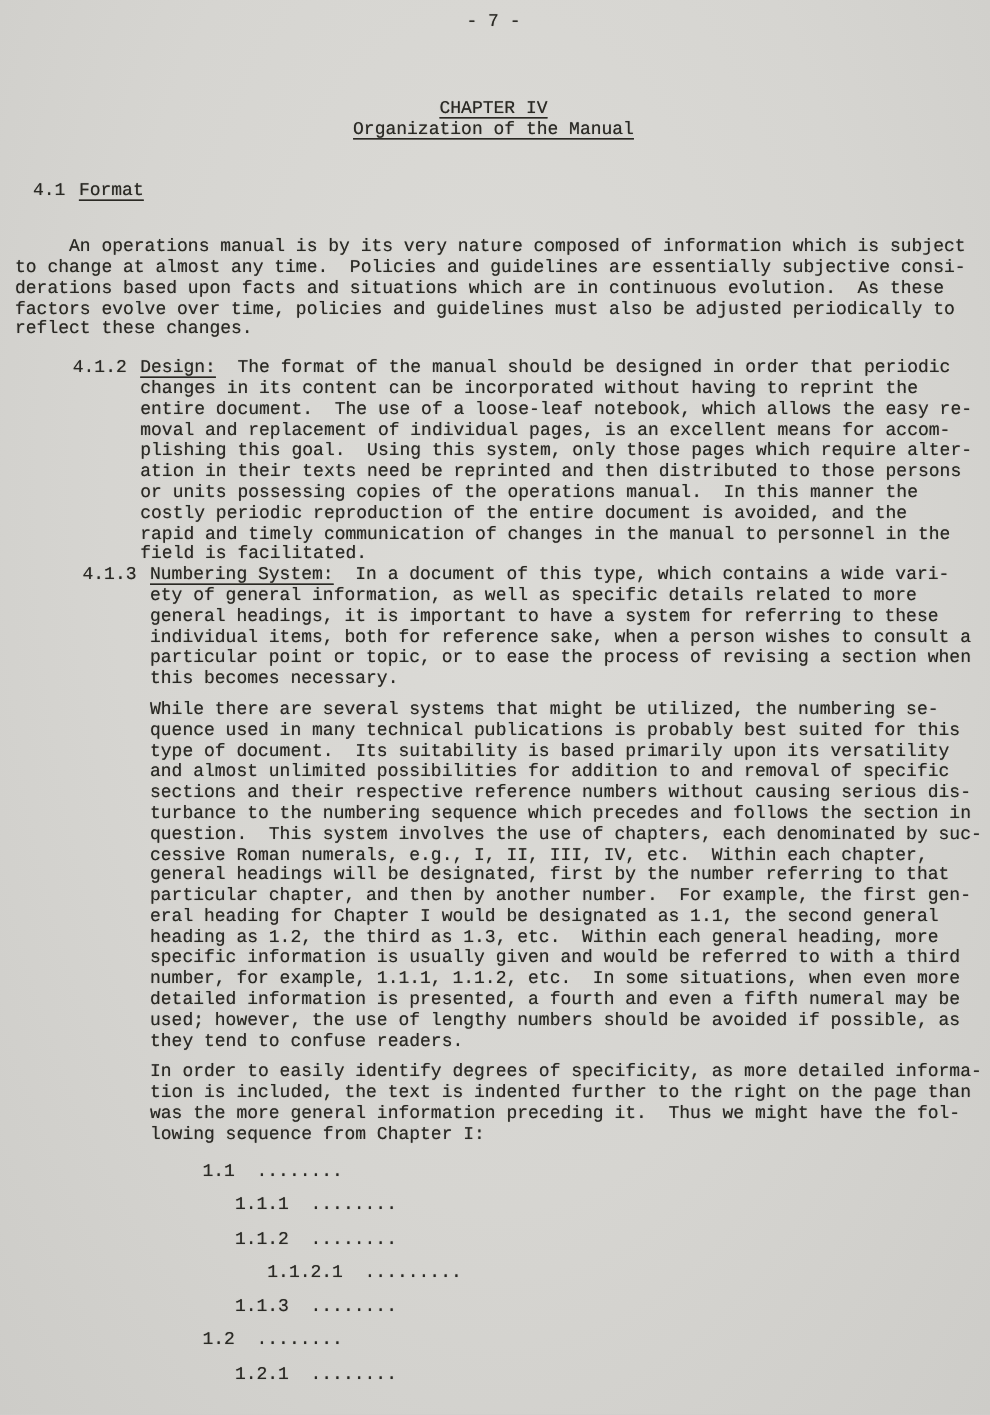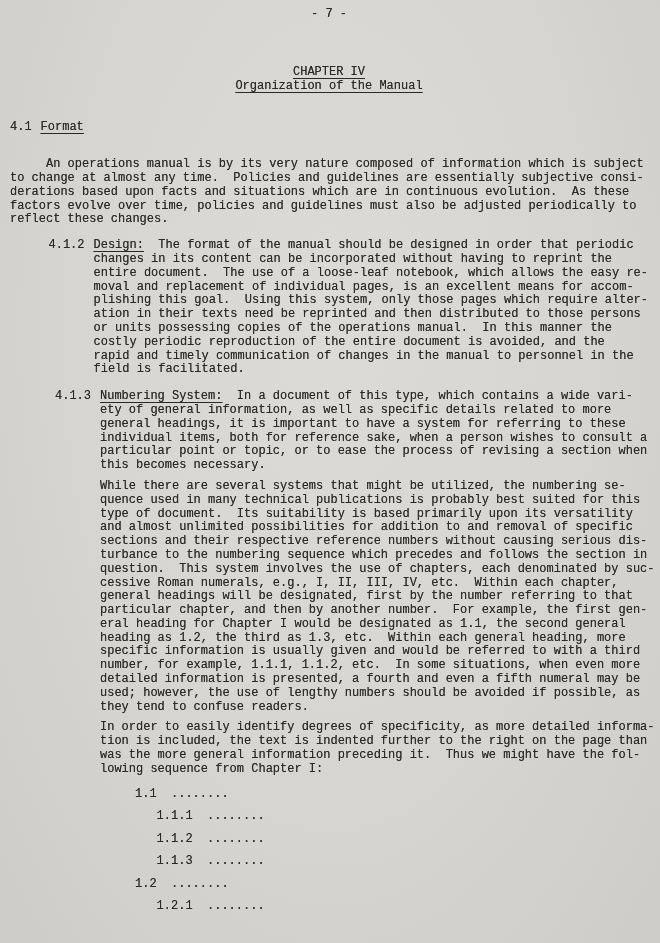--- a/index.html
+++ b/index.html
@@ -16,26 +16,26 @@
     font-size: 12px;
     line-height: 13.8px;
     color: #2a2924;
     text-shadow: 0 0 0.5px rgba(42,41,36,0.65);
   }
   .center { text-align: center; }
   .u { text-decoration: underline; text-underline-offset: 2.5px; }
   .chapter { margin-top: 44px; }
   .title { }
   .sec-head { margin-top: 28px; }
-  .num41 { margin-right: 9px; }
+  .num41 { margin-right: 9px; margin-left: 12px; }
   .para { white-space: pre; }
   .first { margin-top: 23px; }
   .sub { display: flex; }
   .sub-412 { margin-left: 45px; margin-top: 12px; justify-content: flex-end; }
-  .sub-413 { margin-left: 45px; margin-top: 13px; justify-content: center; }
+  .sub-413 { margin-left: 45px; margin-top: 0; justify-content: center; }
   .subnum { width: 45px; flex-shrink: 0; }
   .subbody { white-space: pre; flex: 1; }
   .cont { margin-left: 90px; margin-top: 7px; white-space: pre; }
   .seq { margin-left: 125px; margin-top: 11px; }
   .seq-line { white-space: pre; margin-bottom: 8.7px; }
 </style>
 </head>
 <body>
 
 <div class="page">
@@ -98,18 +98,19 @@
 
   <div class="cont">In order to easily identify degrees of specificity, as more detailed informa-
 tion is included, the text is indented further to the right on the page than
 was the more general information preceding it.  Thus we might have the fol-
 lowing sequence from Chapter I:</div>
 
   <div class="seq">
     <div class="seq-line">1.1  ........</div>
     <div class="seq-line">   1.1.1  ........</div>
     <div class="seq-line">   1.1.2  ........</div>
+    <div class="seq-line">      1.1.2.1  .........</div>
     <div class="seq-line">   1.1.3  ........</div>
     <div class="seq-line">1.2  ........</div>
     <div class="seq-line">   1.2.1  ........</div>
   </div>
 
 </div>
 
 </body></html>

